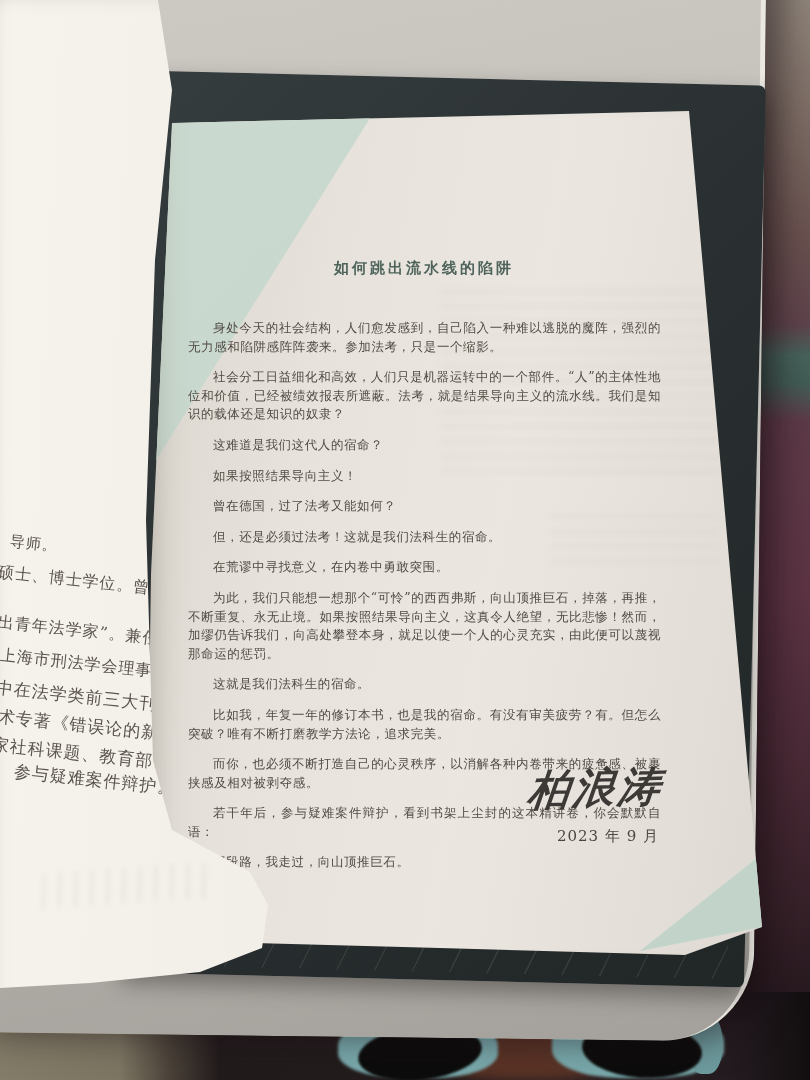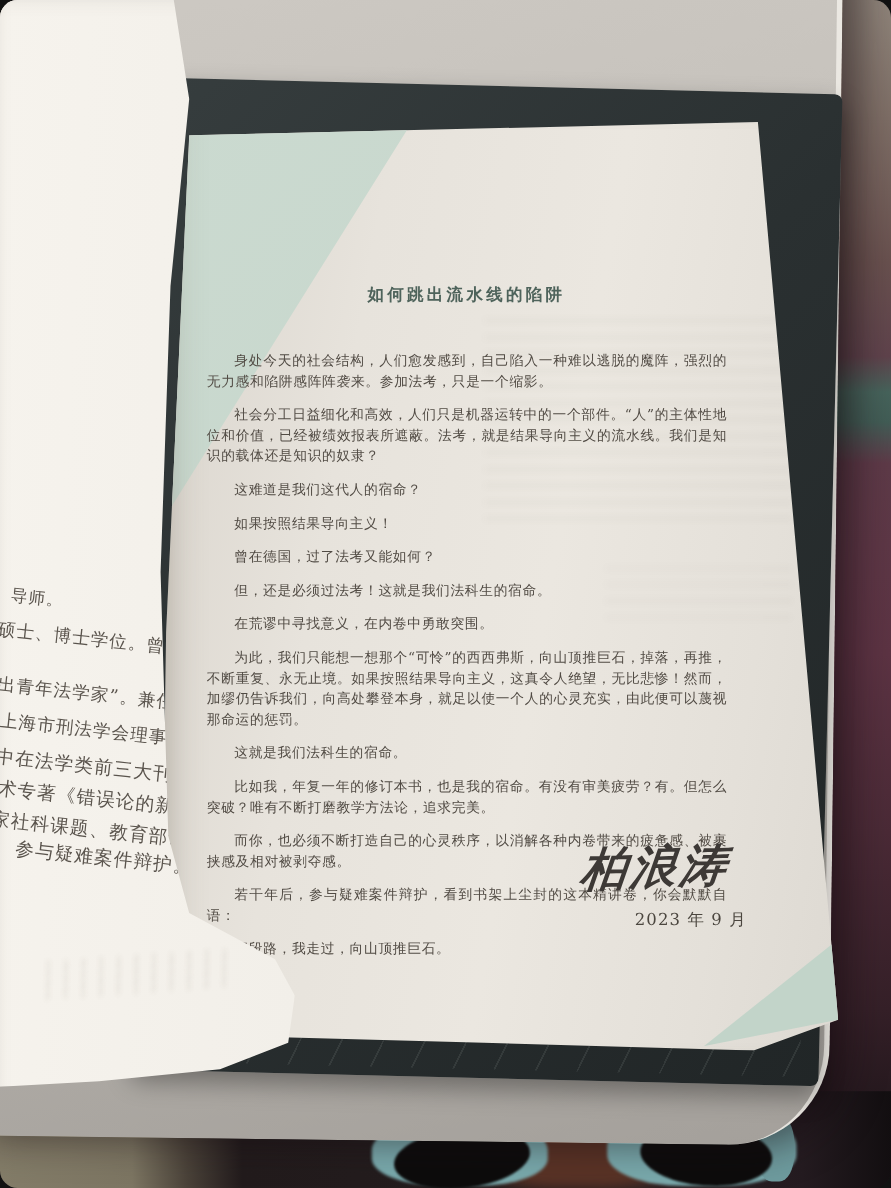--- a/index.html
+++ b/index.html
@@ -4,21 +4,20 @@
 <style>
   html,body{margin:0;padding:0;background:#111;}
   .stage{
     position:relative;width:810px;height:1080px;overflow:hidden;
     font-family:"Liberation Sans",sans-serif;
     
     background:linear-gradient(180deg,
       #90857b 0%, #7e6e66 10%, #69514f 22%, #5f434c 30%,
       #46635b 33%, #425d56 35.5%, #5e3a48 39%, #5c3343 55%,
       #4a2a36 70%, #352028 85%, #171215 100%);
-    border-radius:16px;
   }
   .stage *{position:absolute;box-sizing:border-box;}
 
   
   .floor{left:0;top:992px;width:810px;height:88px;
     background:linear-gradient(90deg,#837c68 0px,#7c7562 120px,#4a4239 170px,#221b1c 220px,#241d1e 430px,#2b2124 640px,#241b20 730px,#120e10 810px);}
   .wood-floor{left:428px;top:12px;width:196px;height:76px;background:#5a3326;border-radius:40%;filter:blur(6px);}
   .slipper{background:#79a9ac;filter:blur(1.5px);}
   .slipper-left{left:338px;top:24px;width:160px;height:62px;border-radius:48% 48% 40% 40%;}
   .slipper-right{left:552px;top:16px;width:172px;height:70px;border-radius:48% 48% 40% 40%;}
@@ -69,21 +68,21 @@
   .preface-body{left:36px;top:212px;width:497px;
     font-family:"DejaVu Serif","Liberation Serif",serif;
     font-size:12.5px;line-height:18.6px;letter-spacing:.6px;
     color:#514b44;text-align:justify;}
   .preface-body p{position:static;margin:12px;text-indent:2em;}
 
   .signature{left:388px;top:664px;width:220px;margin:0;
     font-family:"DejaVu Serif","Liberation Serif",serif;
     font-size:42px;font-weight:600;font-style:italic;letter-spacing:3px;
     color:#3d3936;transform:rotate(-2deg) skewX(-8deg);}
-  .sig-date{left:398px;top:732px;width:180px;text-align:center;
+  .sig-date{left:378px;top:732px;width:180px;text-align:center;
     font-family:"DejaVu Serif","Liberation Serif",serif;
     font-size:15px;letter-spacing:1px;color:#4b463f;}
 
   
   .page-left{left:0;top:0;width:810px;height:1080px;pointer-events:none;
     clip-path:polygon(0 0,158px 0,172px 90px,155px 260px,146px 520px,153px 760px,172px 830px,250px 872px,268px 905px,262px 948px,200px 972px,90px 983px,0 988px);
     background:linear-gradient(93deg,#f6f3ed 0%,#f0ede7 55%,#ded9d1 82%,#ccc7bf 100%);}
   .page-left-shade{left:0;top:0;right:0;bottom:0;
     box-shadow:inset -20px 0 26px -14px rgba(95,89,80,.45),
                inset 0 -16px 18px -10px rgba(120,114,105,.4);}

